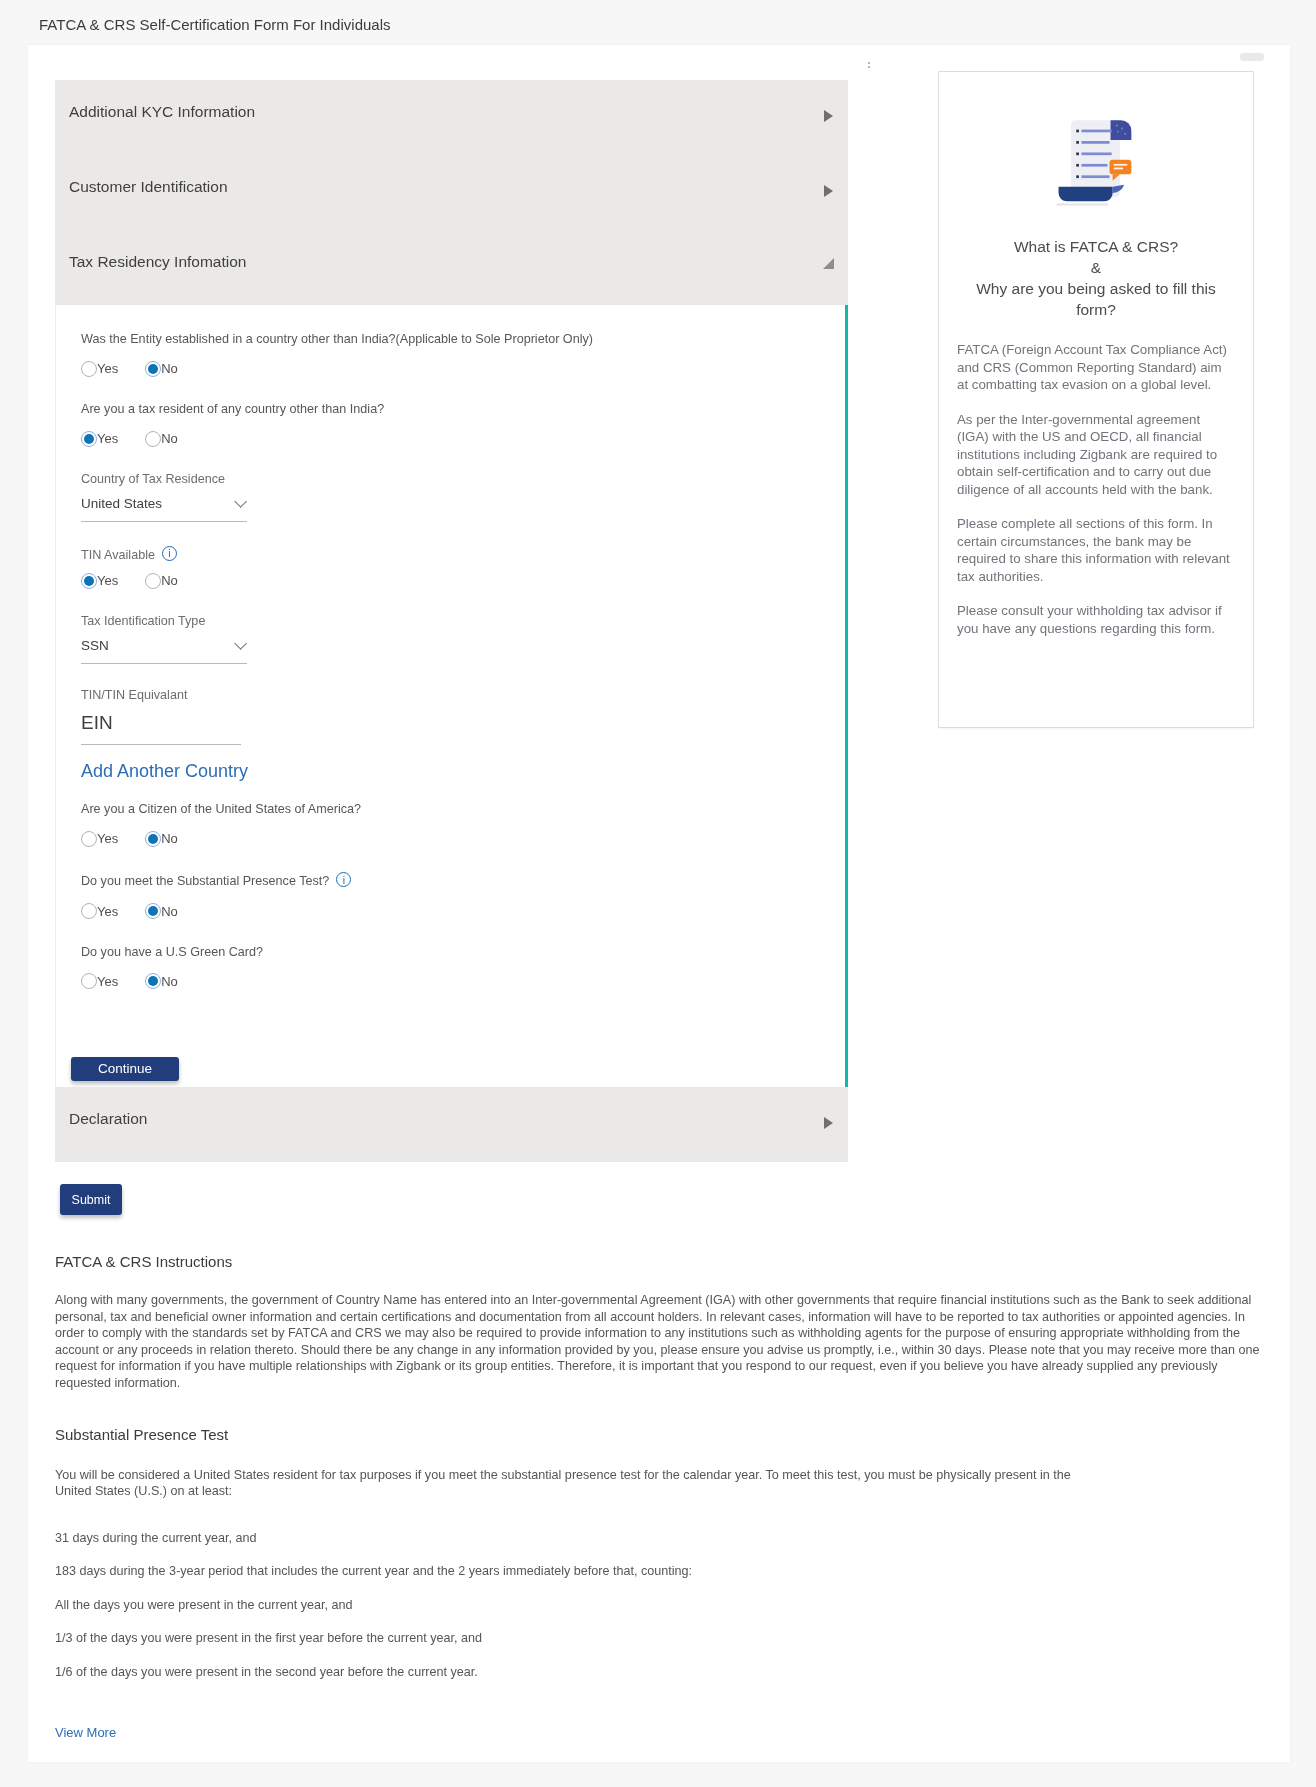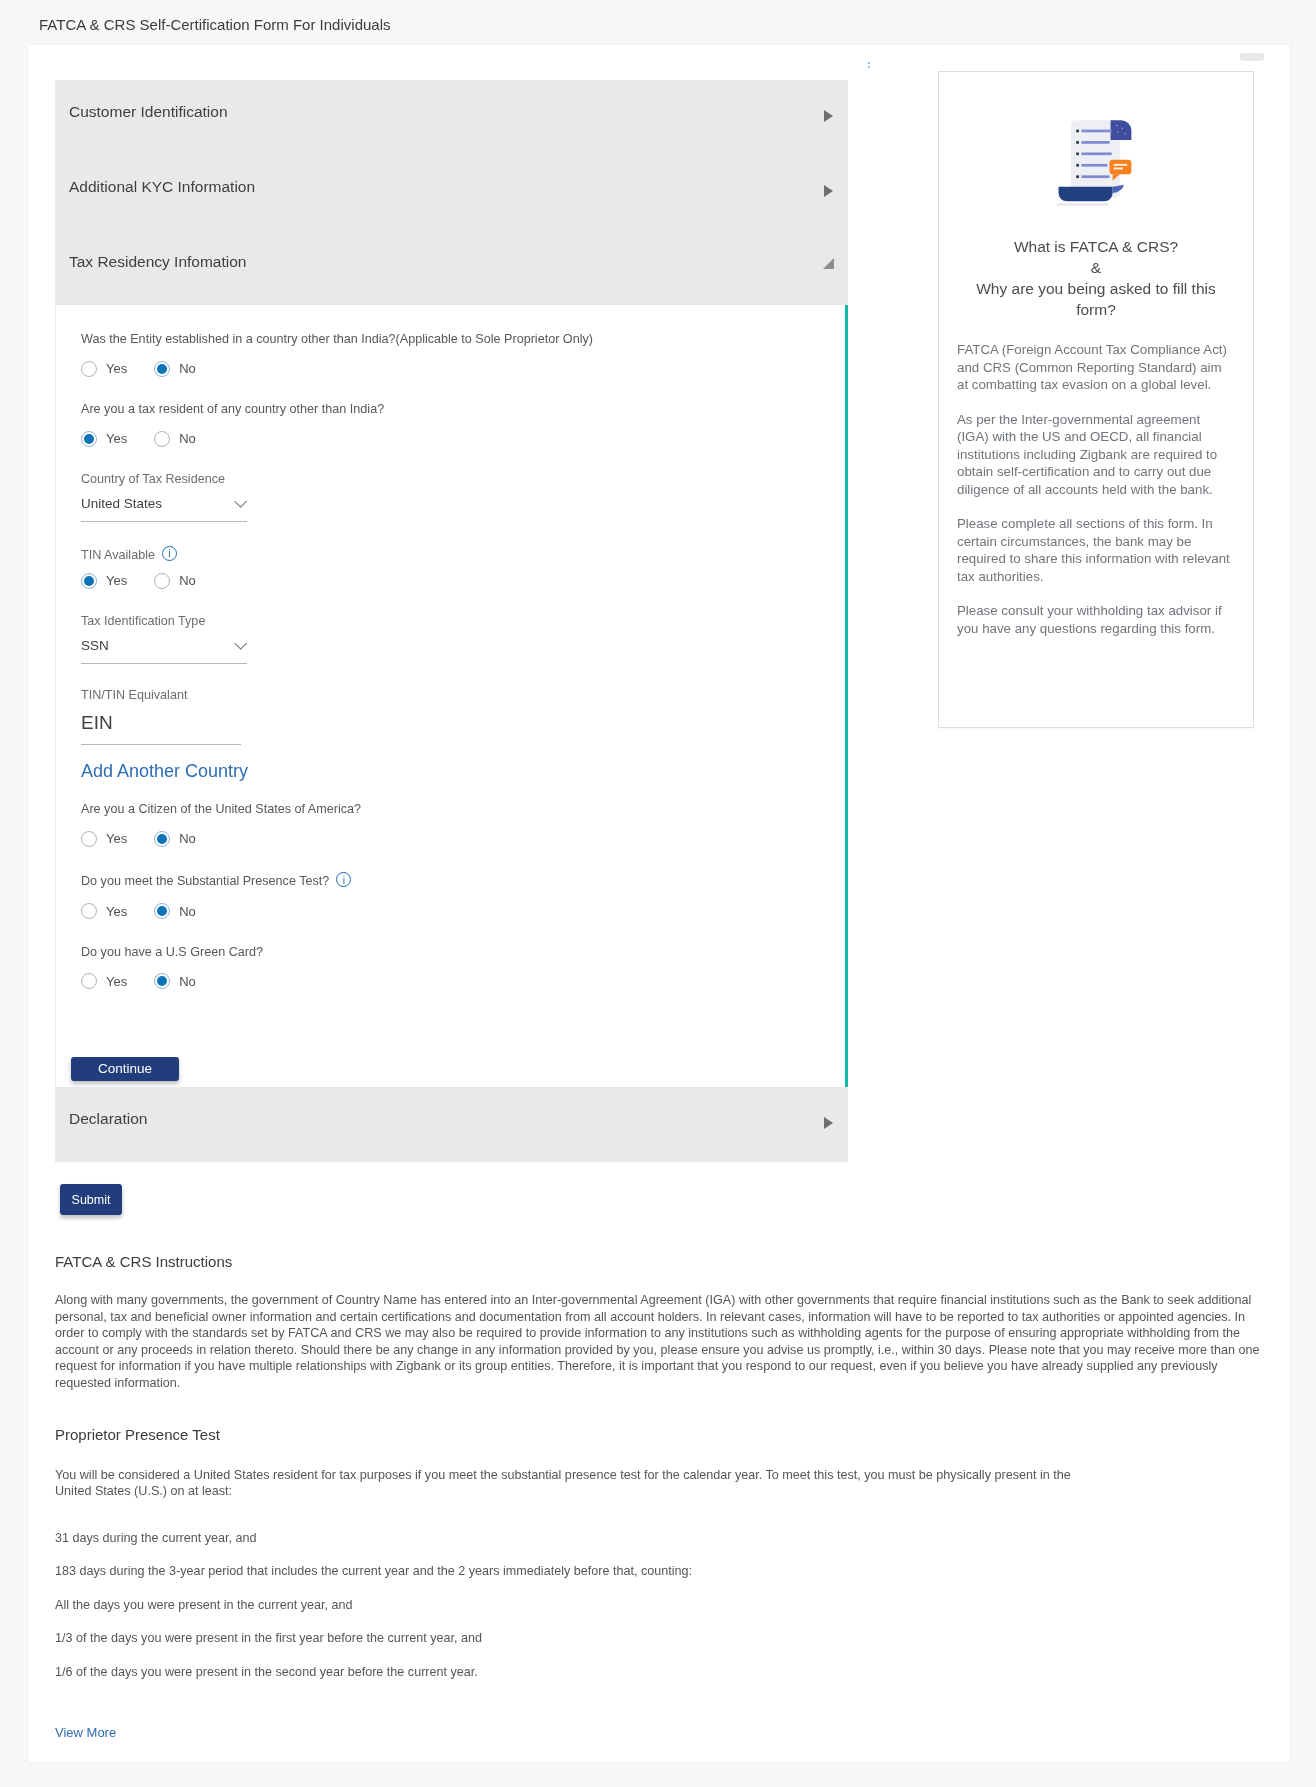--- a/index.html
+++ b/index.html
@@ -29,21 +29,21 @@
   .panel {
     background:#fff; border-left:1px solid #ededed; border-right:3px solid #14b8a6;
     padding:27px 20px 0 25px; height:782px; overflow:hidden;
   }
   .q-label { font-size:12.6px; color:#575757; margin-bottom:14px; }
   .radio-row { display:flex; align-items:center; height:17px; margin-bottom:25px; }
   .radio-opt { display:inline-flex; align-items:center; margin-right:27px; cursor:pointer; }
   .radio { width:16px; height:16px; border-radius:50%; border:1px solid #b3b3b3; background:#fff; position:relative; flex:0 0 auto; }
   .radio.checked { border-color:#8fb4d6; }
   .radio.checked::after { content:""; position:absolute; left:2px; top:2px; width:10px; height:10px; border-radius:50%; background:#0e74b8; }
-  .radio-label { margin-left:9px; font-size:13px; color:#4f4f4f; }
+  .radio-label { font-size:13px; color:#4f4f4f; }
   .f-label { font-size:12.6px; color:#6d6d6d; margin-bottom:10px; }
   .select {
     width:166px; display:flex; justify-content:space-between; align-items:center;
     border-bottom:1px solid #b9b9b9; padding-bottom:10px; margin-bottom:24px;
     font-size:13.5px; color:#404040; cursor:pointer;
   }
   .chev-down { width:9px; height:9px; border-right:1.4px solid #777; border-bottom:1.4px solid #777;
     transform:rotate(45deg) translateY(-3px); margin-right:4px; }
   .text-input {
     width:160px; border:none; border-bottom:1px solid #b9b9b9; outline:none;
@@ -88,26 +88,26 @@
 
 <div class="page-title">FATCA &amp; CRS Self-Certification Form For Individuals</div>
 
 <div class="main-card">
   <div class="scroll-pill"></div>
   <div class="blue-tick"></div>
 
   <div class="acc-col">
 
     <div class="acc-bar">
+      <span class="bar-title">Additional KYC Information</span>
+      <span class="chev-right"></span>
+    </div>
+
+    <div class="acc-bar">
       <span class="bar-title">Customer Identification</span>
-      <span class="chev-right"></span>
-    </div>
-
-    <div class="acc-bar">
-      <span class="bar-title">Additional KYC Information</span>
       <span class="chev-right"></span>
     </div>
 
     <div class="acc-bar">
       <span class="bar-title">Tax Residency Infomation</span>
       <svg class="tri-expanded" viewBox="0 0 12 12">
           <polygon points="11,0 11,11 0,11" fill="#8d8d8d"></polygon>
         </svg>
     </div>
 
@@ -259,21 +259,21 @@
       <p>As per the Inter-governmental agreement (IGA) with the US and OECD, all financial institutions including Zigbank are required to obtain self-certification and to carry out due diligence of all accounts held with the bank.</p>
       <p>Please complete all sections of this form. In certain circumstances, the bank may be required to share this information with relevant tax authorities.</p>
       <p>Please consult your withholding tax advisor if you have any questions regarding this form.</p>
     </div>
   </aside>
 
   <section class="instructions">
     <h2 class="sec-heading">FATCA &amp; CRS Instructions</h2>
     <p class="body-text">Along with many governments, the government of Country Name has entered into an Inter-governmental Agreement (IGA) with other governments that require financial institutions such as the Bank to seek additional personal, tax and beneficial owner information and certain certifications and documentation from all account holders. In relevant cases, information will have to be reported to tax authorities or appointed agencies. In order to comply with the standards set by FATCA and CRS we may also be required to provide information to any institutions such as withholding agents for the purpose of ensuring appropriate withholding from the account or any proceeds in relation thereto. Should there be any change in any information provided by you, please ensure you advise us promptly, i.e., within 30 days. Please note that you may receive more than one request for information if you have multiple relationships with Zigbank or its group entities. Therefore, it is important that you respond to our request, even if you believe you have already supplied any previously requested information.</p>
 
-    <h2 class="sec-heading spt-heading">Proprietor Presence Test</h2>
+    <h2 class="sec-heading spt-heading">Substantial Presence Test</h2>
     <p class="spt-intro">You will be considered a United States resident for tax purposes if you meet the substantial presence test for the calendar year. To meet this test, you must be physically present in the United States (U.S.) on at least:</p>
 
     <div class="spt-items">
       <p>31 days during the current year, and</p>
       <p>183 days during the 3-year period that includes the current year and the 2 years immediately before that, counting:</p>
       <p>All the days you were present in the current year, and</p>
       <p>1/3 of the days you were present in the first year before the current year, and</p>
       <p>1/6 of the days you were present in the second year before the current year.</p>
     </div>
 

